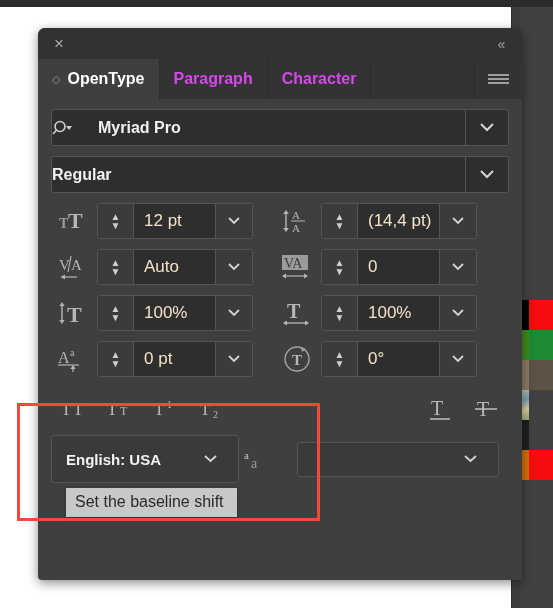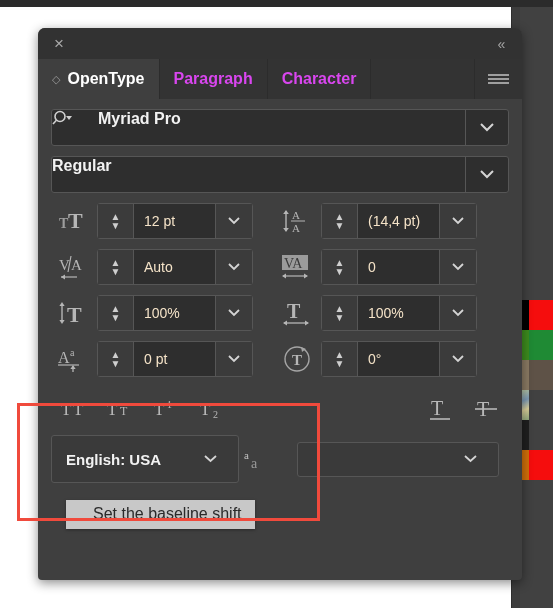--- a/index.html
+++ b/index.html
@@ -78,21 +78,21 @@
   }
   .menu-btn .bar { display:block; width: 21px; height: 2px; background: #9f9f9f; margin: 2px 0; }
 
   
   .panel-body { padding: 10px 13px 0 13px; position: relative; }
 
   .row { display: flex; align-items: center; margin-bottom: 10px; }
 
   
   .combo-full {
-    display: flex; align-items: flex-start;
+    display: flex; align-items: center;
     width: 458px; height: 37px;
     background: #2e2e2e; border: 1px solid #565656; border-radius: 3px;
     box-sizing: border-box;
   }
   .combo-full .cf-icon {
     width: 42px; text-align: center; color: #cfcfcf; font-size: 17px;
     flex: none;
   }
   .combo-full .cf-text {
     flex: 1; color: #f2f2f2; font-size: 16px; font-weight: bold;
@@ -118,21 +118,21 @@
     box-sizing: border-box;
   }
   .spin {
     width: 35px; height: 100%; flex: none;
     display: flex; flex-direction: column; align-items: center; justify-content: center;
     border-right: 1px solid #565656; color: #cfcfcf;
     background: #3b3b3b;
   }
   .spin .up, .spin .dn { font-size: 10px; line-height: 9px; }
   .fg-value {
-    flex: 1; color: #f5e3c8; font-size: 14px; padding-left: 10px;
+    flex: 1; color: #f5e3c8; font-size: 17px; padding-left: 10px;
     white-space: nowrap; overflow: hidden;
   }
   .fg-arrow {
     width: 36px; flex: none; height: 100%;
     display: flex; align-items: center; justify-content: center;
     color: #d4d4d4; font-size: 12px; border-left: 1px solid #565656;
     background: #3b3b3b;
   }
   .gap { width: 22px; flex: none; }
 
@@ -164,23 +164,23 @@
     display: flex; align-items: center;
     width: 202px; height: 35px;
     background: #3a3a3a; border: 1px solid #565656; border-radius: 3px;
     box-sizing: border-box;
   }
   .aa-combo .ac-text { flex: 1; color: #f2f2f2; font-size: 15px; padding-left: 12px; }
   .aa-combo .ac-arrow { width: 34px; text-align: center; color: #d4d4d4; font-size: 12px; }
 
   
   .tooltip {
-    position: absolute; left: 66px; top: 500px;
+    position: absolute; left: 66px; top: 488px;
     background: #c8c8c8; color: #2a2a2a;
-    font-size: 16px; padding: 5px 13px 6px 27px;
+    font-size: 16px; padding: 5px 13px 6px 9px;
     white-space: nowrap; z-index: 30;
     box-shadow: 0 1px 3px rgba(0,0,0,0.35);
   }
   
   .highlight-rect {
     position: absolute; left: 17px; top: 403px;
     width: 303px; height: 118px;
     border: 3px solid #f04a3c;
     box-sizing: border-box;
     z-index: 40; pointer-events: none;

